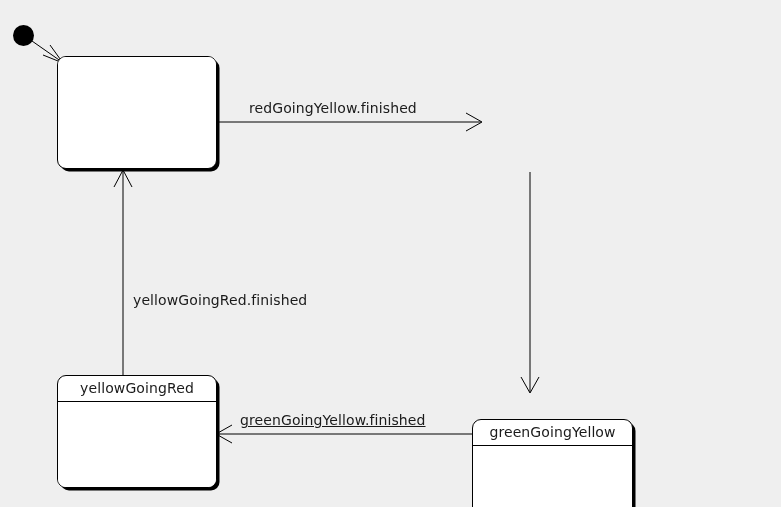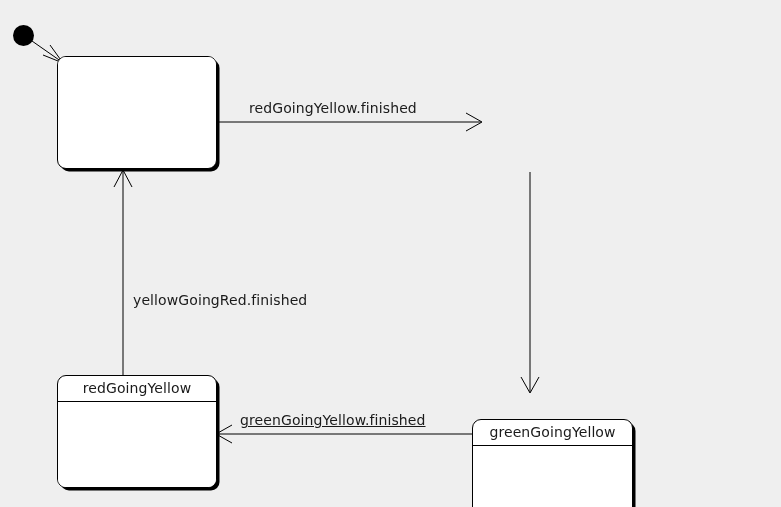--- a/index.html
+++ b/index.html
@@ -101,21 +101,21 @@
   </svg>
 
   <div id="initial-state"></div>
 
   <div class="state-node" style="left:57px; top:56px; width:160px; height:113px;">
     <div class="state-body" style="height:86px;"></div>
   </div>
 
 
   <div class="state-node" style="left:57px; top:375px; width:160px; height:113px;">
-    <div class="state-title">redGoingYellow</div>
+    <div class="state-title">yellowGoingRed</div>
     <div class="state-body" style="height:86px;"></div>
   </div>
 
   <div class="state-node" style="left:472px; top:395px; width:161px; height:113px;margin-top:24px;">
     <div class="state-title">greenGoingYellow</div>
     <div class="state-body" style="height:86px;"></div>
   </div>
 
   <div class="edge-label" style="left:249px; top:100px;">redGoingYellow.finished</div>
 

